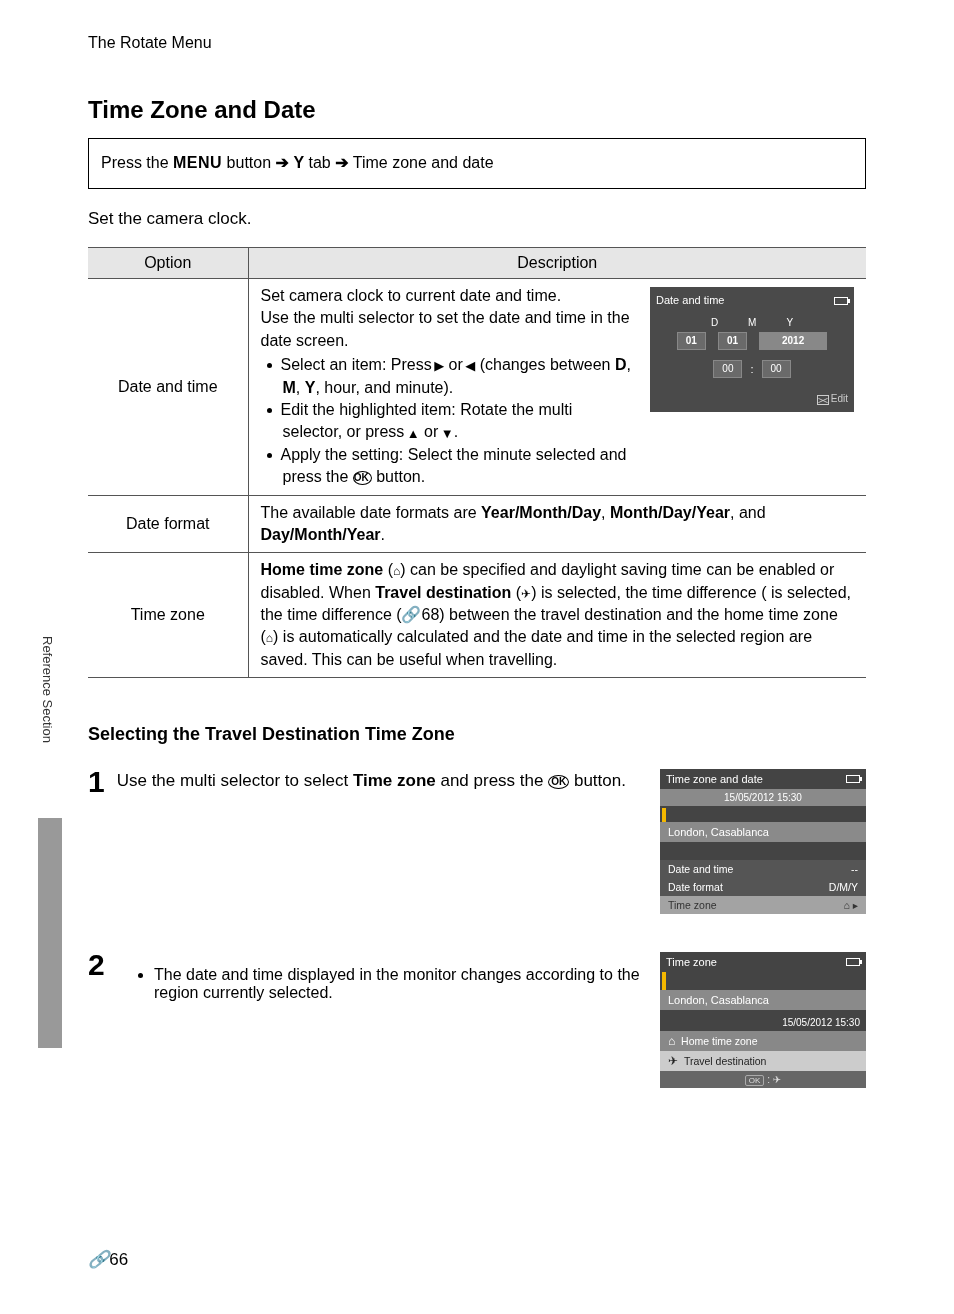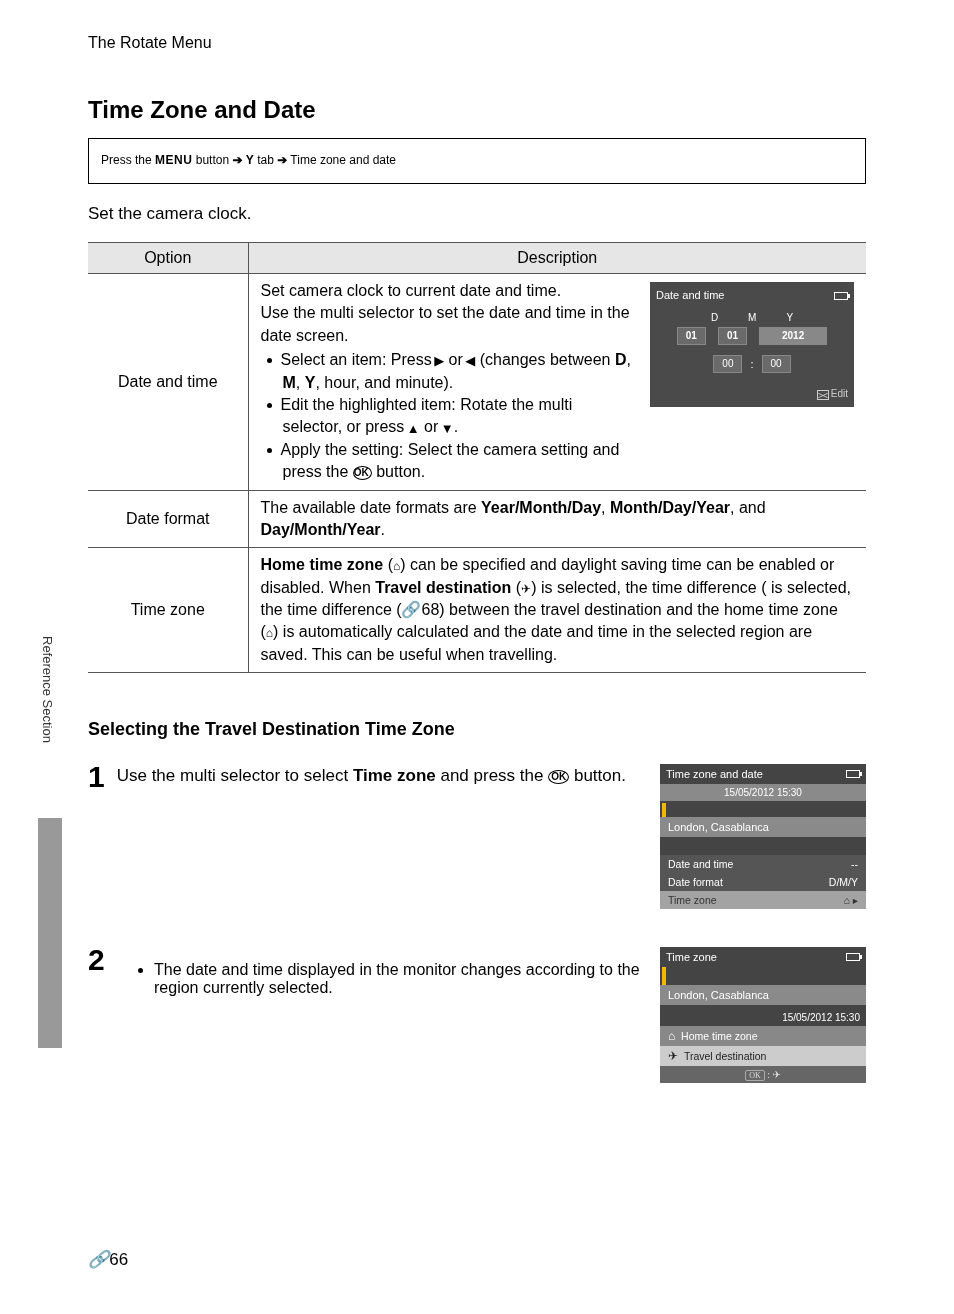--- a/index.html
+++ b/index.html
@@ -20,21 +20,21 @@
     margin-bottom: 44px;
   }
   .page-title {
     font-size: 24px;
     font-weight: 700;
     margin-bottom: 14px;
   }
   .nav-box {
     border: 1px solid #000;
     padding: 14px 12px 16px 12px;
-    font-size: 12px;
+    font-size: 16px;
     margin-bottom: 20px;
   }
   .nav-box .menu-word { font-family: "Arial Narrow", Arial, sans-serif; font-weight: 700; letter-spacing: 0.5px; }
   .intro {
     font-size: 17px;
     margin-bottom: 18px;
     font-weight: 300;
     margin-top: 20px;
   }
   table.options {
@@ -122,21 +122,21 @@
   .cam2 .citybar { background:#8a8a8a; padding:4px 8px; font-size:11px;}
   .cam2 .optbar { background:#555; padding:3px 8px; display:flex; justify-content:space-between; font-size:10.5px;}
   .cam2 .optbar.sel { background:#a3a3a3; color:#333;}
   .cam2 .spacer2{height:18px;}
 
   .cam3 .spacer { height:18px; border-left:4px solid #f5b800; margin-left:2px;}
   .cam3 .citybar { background:#8a8a8a; padding:4px 8px; font-size:11px;}
   .cam3 .dateline { text-align:right; padding:3px 6px; font-size:10px;}
   .cam3 .optbar { background:#888; padding:3px 8px; font-size:10.5px;}
   .cam3 .optbar.sel { background:#ccc; color:#222;}
-  .cam3 .foot { background:#666; text-align:center; padding:3px; font-size:10px; color:#ddd;font-family:Liberation Serif, serif;}
+  .cam3 .foot { background:#666; text-align:center; padding:3px; font-size:10px; color:#ddd;}
   .cam3 .spacer2{height:4px;}
 
   .ok-icon { display:inline-block; border:1.6px solid #000; border-radius:50%; font-size:10px; font-weight:700; padding:0 2px; line-height:1.2; vertical-align:middle;}
   .tri { display:inline-block; font-size:13px; vertical-align:middle; line-height:1;}
   .home-icon, .plane-icon { font-size:12px;}
 
   
   .side-tab {
     position:absolute;
     left:40px;
@@ -200,21 +200,21 @@
             <span>Set camera clock to current date and time.</span><br>
             <span>Use the multi selector to set the date and time in the date screen.</span>
             <ul>
               <li>
                 <span>Select an item: Press </span><span class="tri">▶</span><span> or </span><span class="tri">◀</span><span> (changes between </span><b>D</b><span>, </span><b>M</b><span>, </span><b>Y</b><span>, hour, and minute).</span>
               </li>
               <li>
                 <span>Edit the highlighted item: Rotate the multi selector, or press </span><span class="tri">▲</span><span> or </span><span class="tri">▼</span><span>.</span>
               </li>
               <li>
-                <span>Apply the setting: Select the camera setting and press the </span><span class="ok-icon">OK</span><span> button.</span>
+                <span>Apply the setting: Select the minute selected and press the </span><span class="ok-icon">OK</span><span> button.</span>
               </li>
             </ul>
           </div>
           <div class="camera-screen-wrap">
             <div class="cam1">
               <div class="top">
                 <span>Date and time</span>
                 <span class="bat-icon"></span>
               </div>
               <div class="dmy-row">

